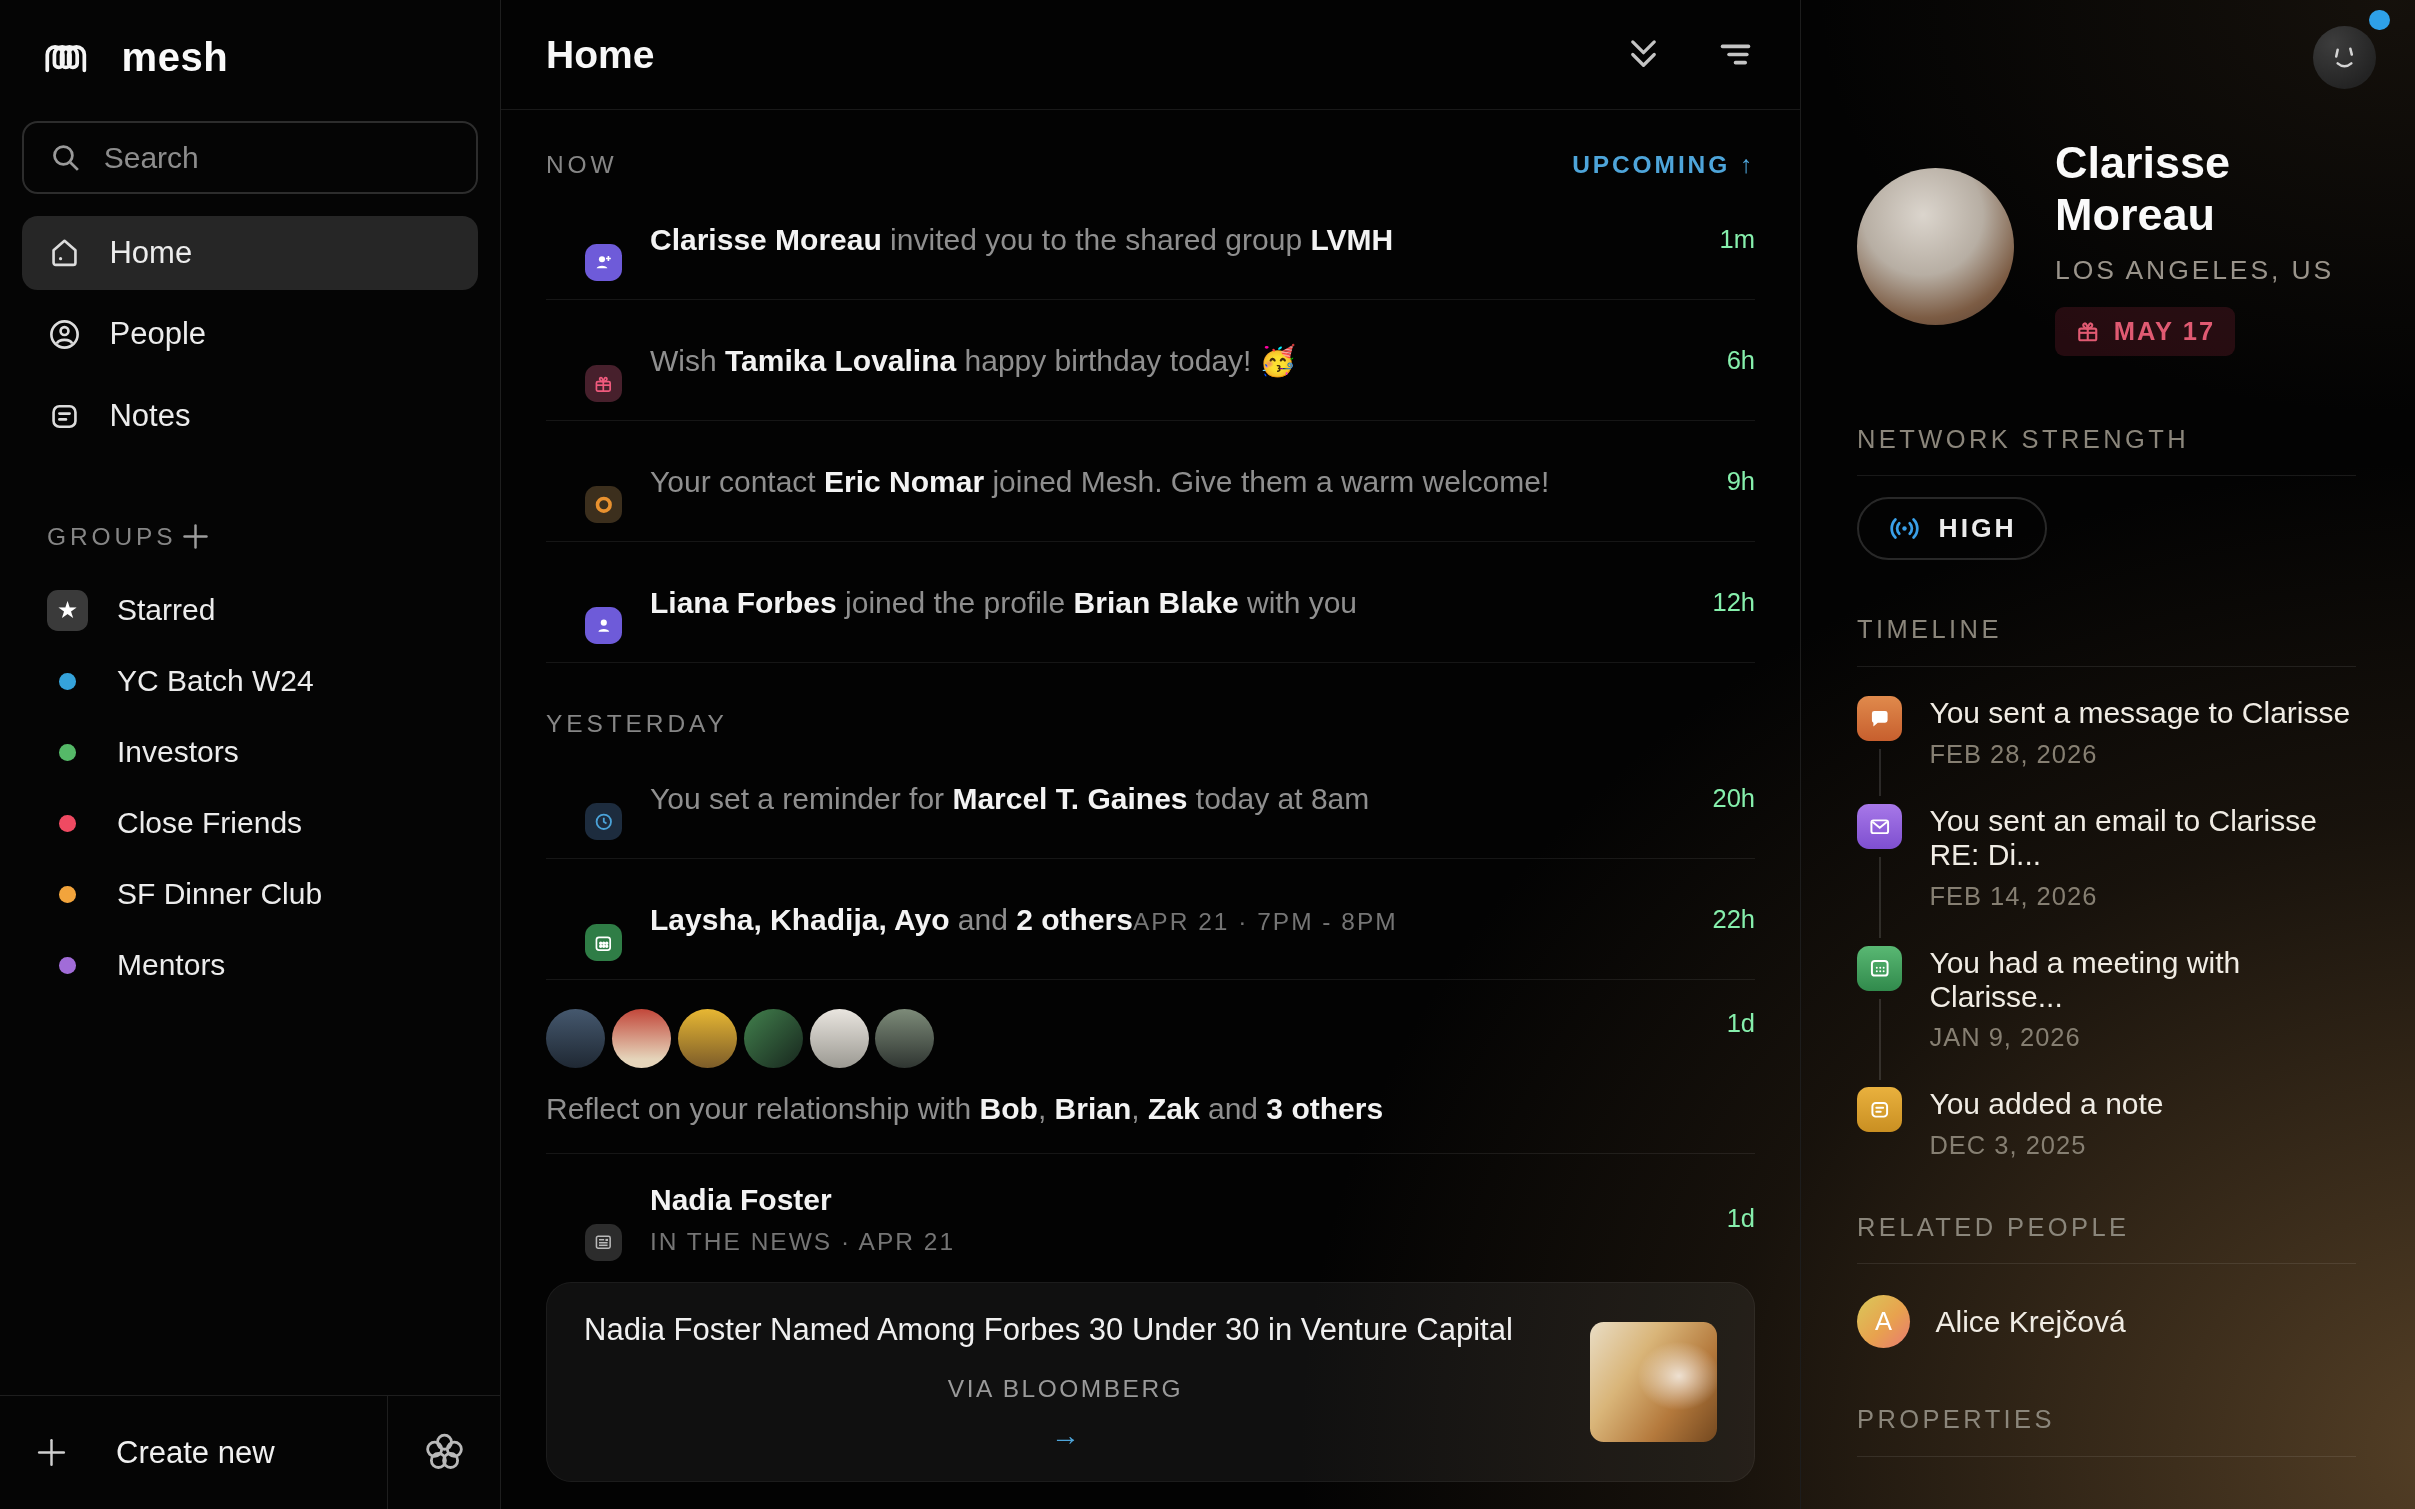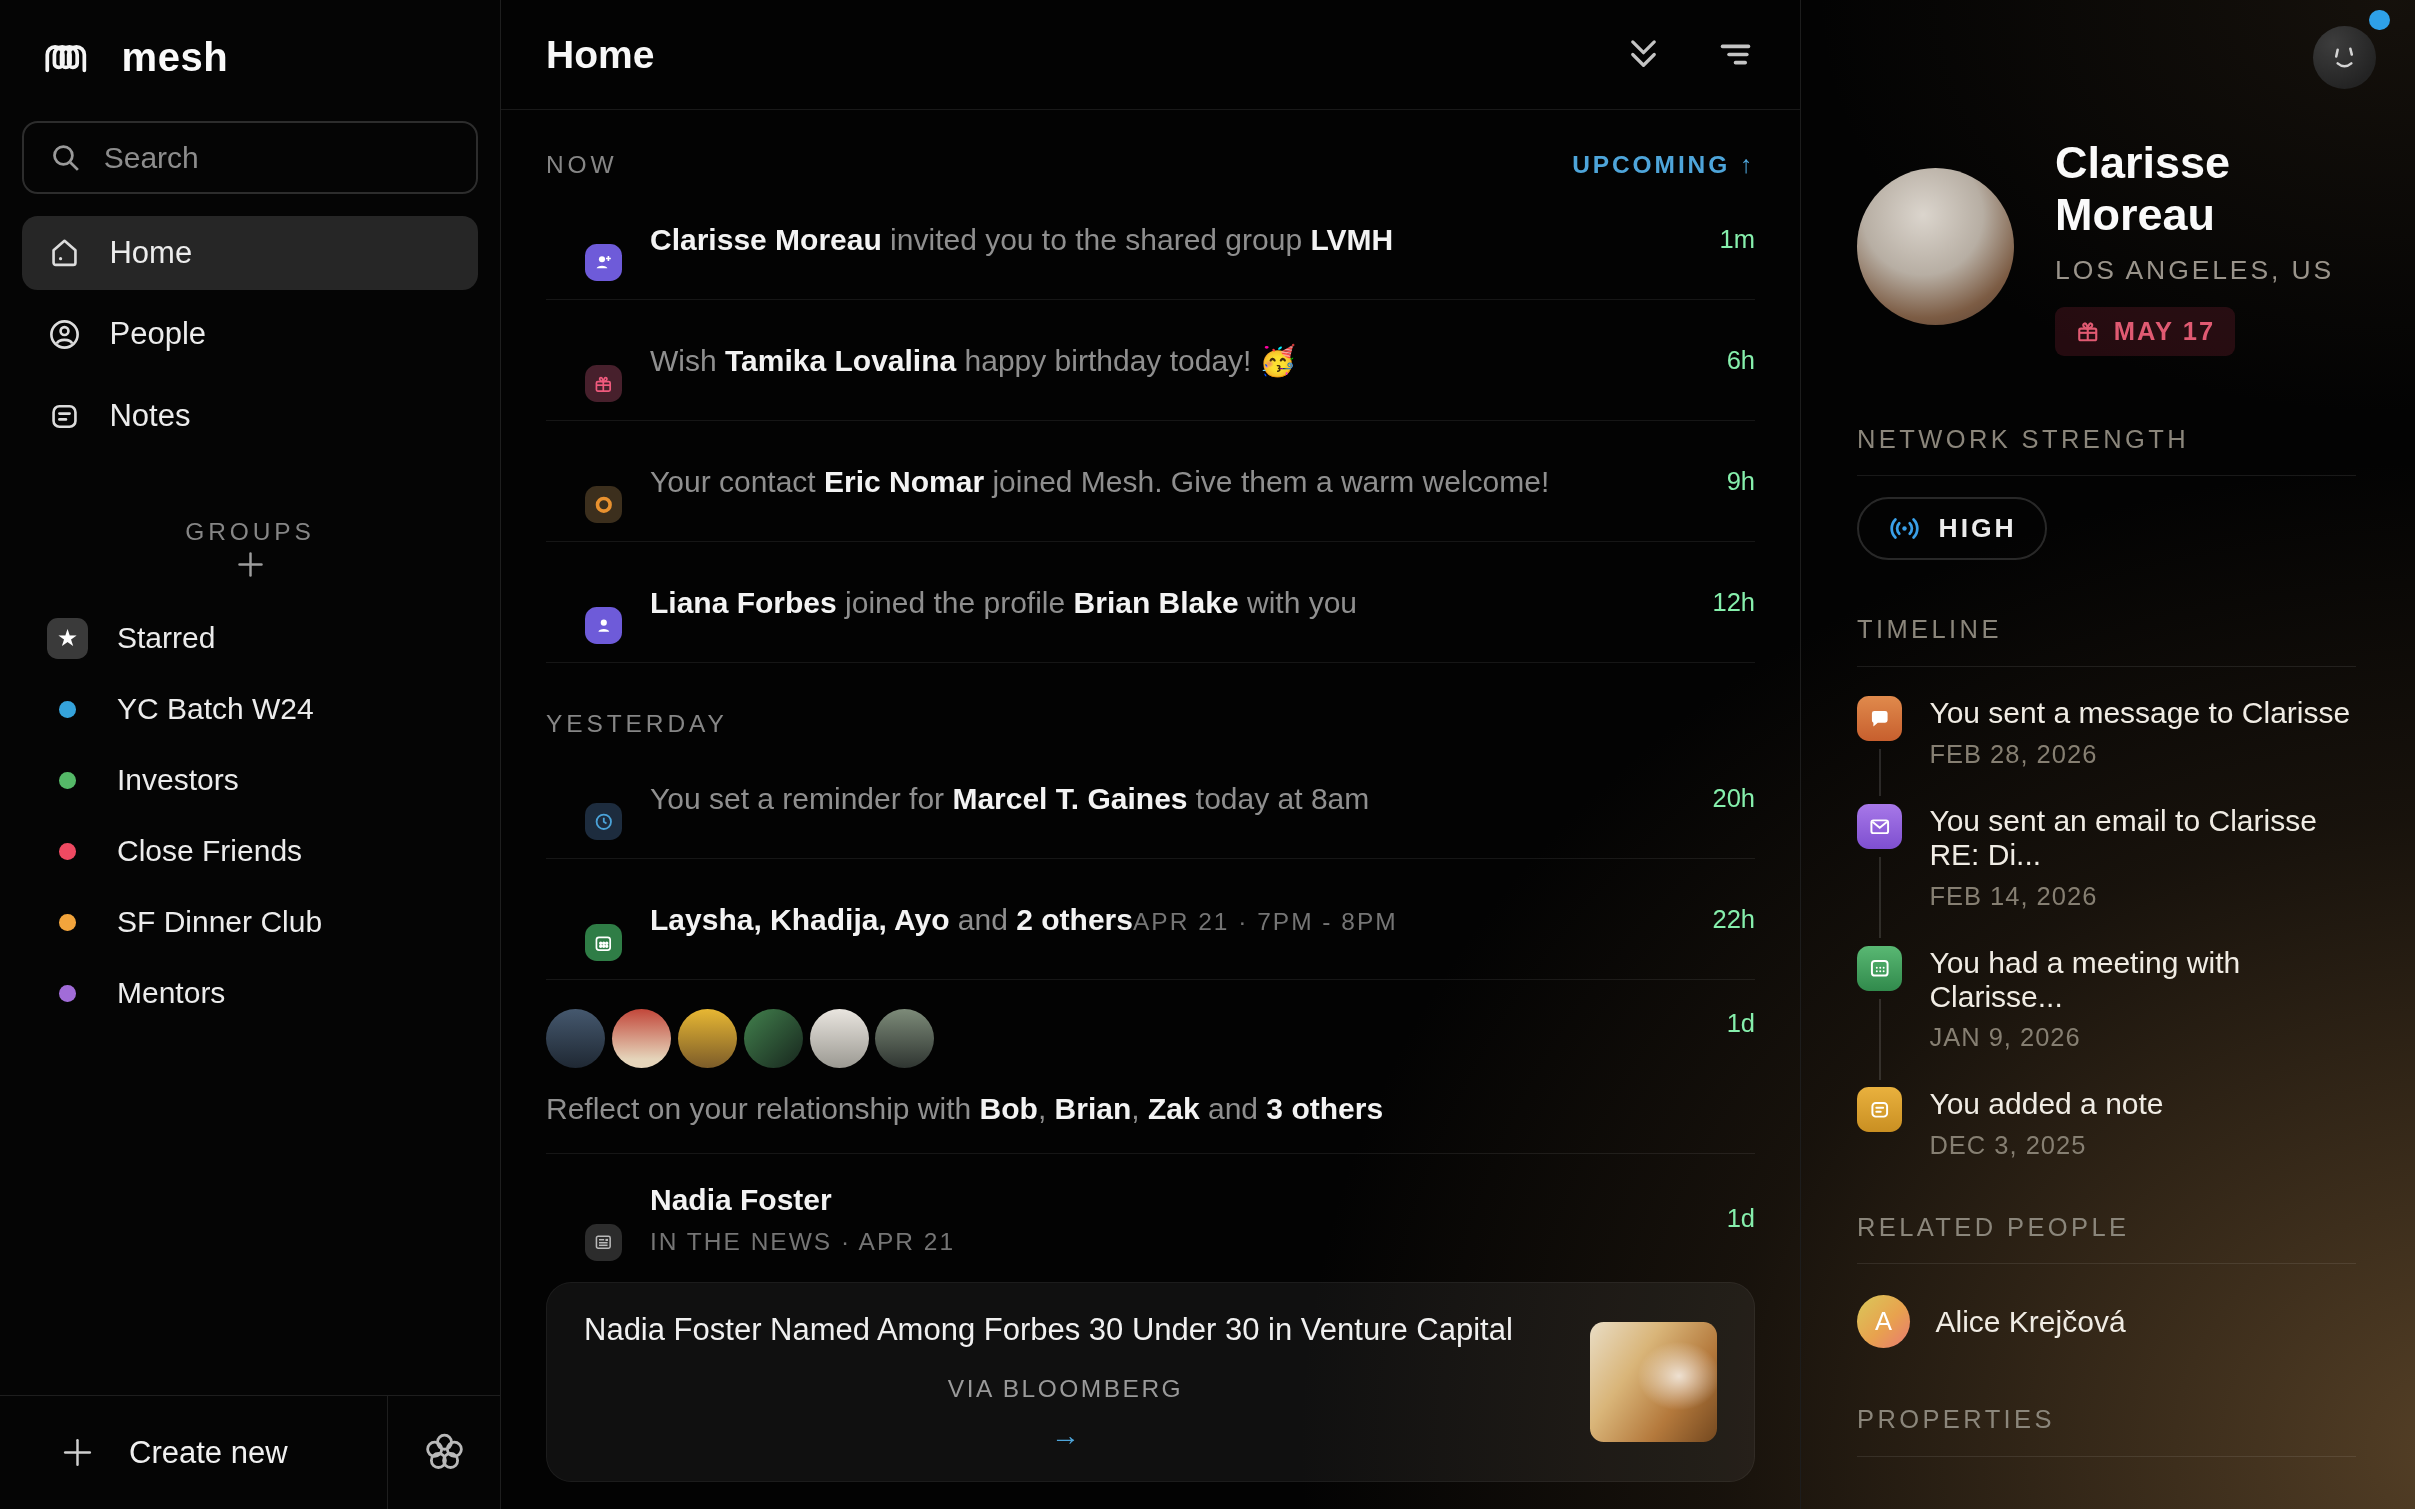--- a/index.html
+++ b/index.html
@@ -38,39 +38,39 @@
   .nav { margin:21.6px 21.6px 0 21.6px; display:flex; flex-direction:column; gap:7.8px; }
   .nav-item {
     height:74px; border-radius:15.7px; display:flex; align-items:center; gap:27.4px;
     padding:0 25.5px; font-size:31px; font-weight:500; color:#ececec; cursor:pointer;
   }
   .nav-item.active { background:#262626; }
   .nav-item .icon { color:#dcdcdc; }
   .groups { margin-top:65px; }
   .groups-head {
     display:flex; align-items:center; justify-content:flex-start;
-    padding:0 47px 0 47px; color:#7b7b7b; font-size:24.5px; letter-spacing:3.9px;flex-direction:column;
+    padding:0 47px 0 47px; color:#7b7b7b; font-size:24.5px; letter-spacing:3.9px;
   }
   .groups-plus { color:#9d9d9d; cursor:pointer; width:37px; height:37px; display:grid; place-items:center; }
   .group-list { margin-top:19.6px; display:flex; flex-direction:column; }
   .group-item {
     height:71px; display:flex; align-items:center; gap:29px; padding:0 47px;
     font-size:30px; color:#ececec; cursor:pointer;
   }
   .gicon { width:41px; display:flex; justify-content:center; }
   .dot { width:16.7px; height:16.7px; border-radius:50%; }
   .star-chip {
     width:41px; height:41px; border-radius:10.8px; background:#3a3a3a;
     display:grid; place-items:center; font-size:23.5px; color:#fff;
   }
   .side-footer {
     margin-top:auto; border-top:1px solid #1e1e1e; height:114px; display:flex; align-items:stretch;
   }
   .create-new {
-    flex:1; display:flex; align-items:center; gap:33px; padding:0 59px;
+    flex:1; display:flex; align-items:center; gap:46px; padding:0 33px;
     font-size:31px; color:#f0f0f0; cursor:pointer;
   }
   .create-new .icon { color:#cfcfcf; }
   .vdiv { width:1px; background:#1e1e1e; }
   .ai-cell { width:112px; display:grid; place-items:center; cursor:pointer; color:#b9b9b9; }
 
   
   .feed-col { flex:1 1 auto; height:100%; border-right:1px solid #1d1d1d; display:flex; flex-direction:column; }
   .feed-header {
     height:110px; flex:0 0 110px; display:flex; align-items:center;

